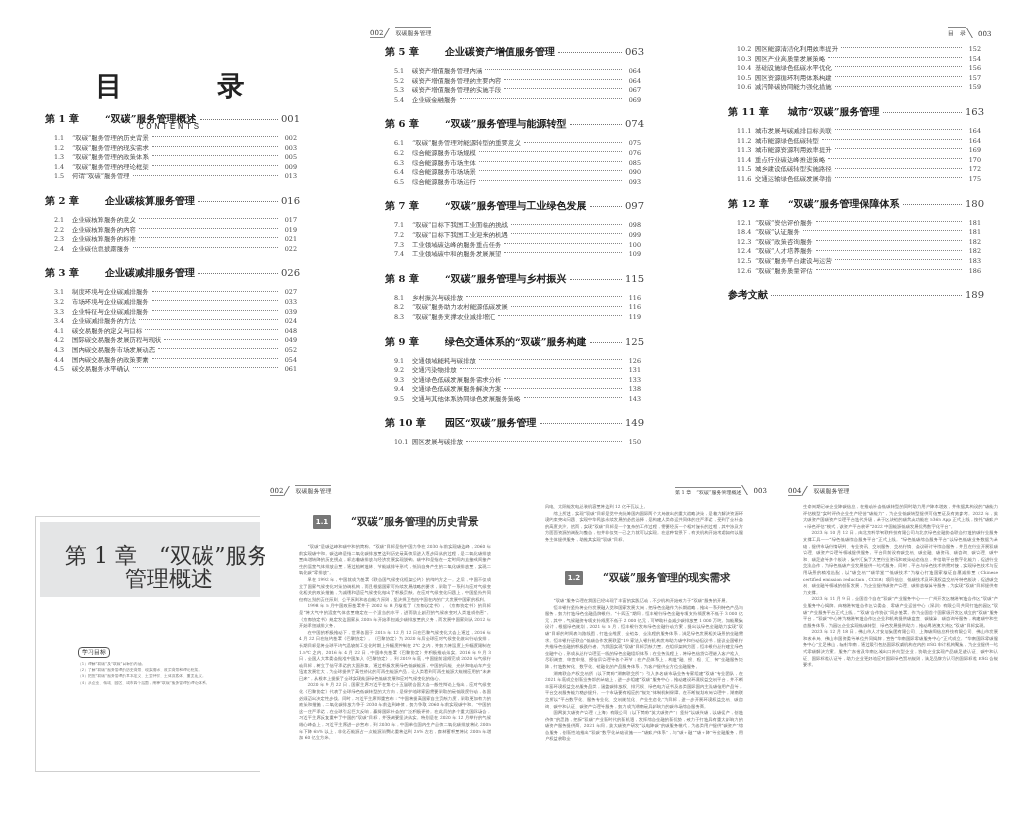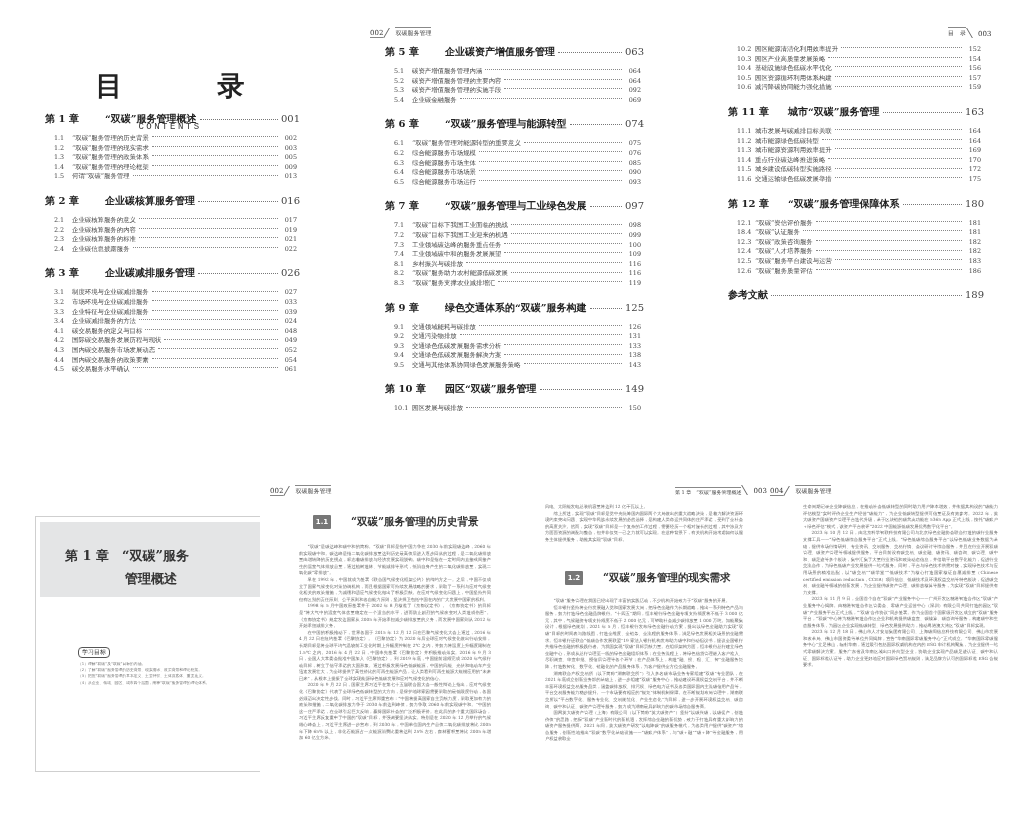--- a/index.html
+++ b/index.html
@@ -27,21 +27,21 @@
 
   .running-head { position: absolute; font-size: 6px; color: #444; white-space: nowrap; display: flex; align-items: flex-end; }
   .running-head .rh-num { font-size: 7px; color: #333; }
   .running-head .rh-slash { display: inline-block; width: 6px; height: 10px; border-left: 1px solid #666; transform: skewX(-30deg); margin: 0 3px; }
   .running-head .rh-line { border-top: 1px solid #888; padding-top: 1px; }
   .rh-left { border-bottom: 1px solid #888; }
 
   
   .ch-open { position: absolute; left: 35px; top: 516px; width: 225px; height: 256px; border: 1px solid #cfcfcf; border-right: none; background: #fff; }
   .ch-banner { position: absolute; left: 4px; top: 5px; right: 0; height: 75px; background: #e4e5e6; }
-  .ch-title { position: absolute; left: 25px; top: 22px; font-size: 13px; font-weight: bold; color: #333; line-height: 23px; white-space: nowrap; }
+  .ch-title { position: absolute; left: 25px; top: 22px; font-size: 22px; font-weight: normal; color: #333; line-height: 23px; white-space: nowrap; }
   .ch-title .l2 { padding-left: 60px; display: block; }
   .goals { position: absolute; left: 42px; top: 122px; width: 150px; }
   .goal-badge { display: inline-block; font-family: "DejaVu Sans", "Liberation Sans", sans-serif; font-size: 6px; border: 1px solid #555; border-radius: 4px; padding: 0 3px; color: #333; margin-bottom: 3px; }
   .goal-item { font-family: "DejaVu Sans", "Liberation Sans", sans-serif; font-size: 3.8px; color: #777; line-height: 6.2px; }
 
   .sec-head { position: absolute; display: flex; align-items: center; white-space: nowrap; }
   .sec-badge { background: #777; color: #fff; font-family: "DejaVu Sans", "Liberation Sans", sans-serif; font-size: 7px; font-weight: bold; width: 18px; height: 14px; display: flex; align-items: center; justify-content: center; border-radius: 1px; margin-right: 20px; }
   .sec-title { font-size: 10.5px; font-weight: bold; color: #333; }
 
   .body-text { position: absolute; font-size: 4.3px; line-height: 6.6px; color: #666; text-align: justify; overflow: hidden; }
@@ -207,21 +207,21 @@
       <div class="toc-item">
         <span class="num">5.2</span>
         <span class="ttl">碳资产增值服务管理的主要内容</span>
         <span class="dots"></span>
         <span class="pg">064</span>
       </div>
       <div class="toc-item">
         <span class="num">5.3</span>
         <span class="ttl">碳资产增值服务管理的实施手段</span>
         <span class="dots"></span>
-        <span class="pg">092</span>
+        <span class="pg">067</span>
       </div>
       <div class="toc-item">
         <span class="num">5.4</span>
         <span class="ttl">企业碳金融服务</span>
         <span class="dots"></span>
         <span class="pg">069</span>
       </div>
       <div class="toc-chapter">
         <span class="num">第 6 章</span>
         <span class="ttl">“双碳”服务管理与能源转型</span>
@@ -280,20 +280,26 @@
         <span class="num">7.3</span>
         <span class="ttl">工业领域碳达峰的服务重点任务</span>
         <span class="dots"></span>
         <span class="pg">100</span>
       </div>
       <div class="toc-item">
         <span class="num">7.4</span>
         <span class="ttl">工业领域碳中和的服务发展展望</span>
         <span class="dots"></span>
         <span class="pg">109</span>
+      </div>
+      <div class="toc-chapter">
+        <span class="num">第 8 章</span>
+        <span class="ttl">“双碳”服务管理与乡村振兴</span>
+        <span class="dots"></span>
+        <span class="pg">115</span>
       </div>
       <div class="toc-item">
         <span class="num">8.1</span>
         <span class="ttl">乡村振兴与碳排放</span>
         <span class="dots"></span>
         <span class="pg">116</span>
       </div>
       <div class="toc-item">
         <span class="num">8.2</span>
         <span class="ttl">“双碳”服务助力农村能源低碳发展</span>
@@ -537,21 +543,21 @@
   </div>
   <div class="body-text" id="p003b" style="left:30px;top:118px;width:198px;height:186px;">
       <p>“双碳”服务管理在我国已经出现了丰富的实践活动，不少机构开始致力于“双碳”服务的开展。</p>
       <p>恒丰银行坚持将全行发展融入党和国家发展大局，把绿色金融作为长期战略，推出一系列特色产品与服务，努力打造绿色金融品牌银行。“十四五”期间，恒丰银行绿色金融专项支持额度将不低于 3 000 亿元，其中，气候融资专项支持额度不低于 2 000 亿元，可望助社会减少碳排放量 1 000 万吨。知能聚集设计，根据绿色规划，2021 年 5 月，恒丰银行发布绿色金融行动方案，提出以绿色金融助力实现“双碳”目标的时间表与路线图，打造全维度、全链条、全流程的服务体系，满足绿色发展相关场景的金融需求。恒丰银行还联合“低碳合作发展联盟”19 家法人银行机构发布助力碳中和行动倡议书，提议全国银行共推绿色金融的积极践行者。为我国实现“双碳”目标贡献力量。在组织架构方面，恒丰银行总行建立绿色金融中心，形成从总行管理至一线的绿色金融组织体系；在业务流程上，将绿色信贷管理嵌入客户准入、尽职调查、审查审批、授信后管理等各个环节；在产品体系上，构造“融、投、租、汇、智”金融服务矩阵，打造数智化、数字化、链融化的产品服务体系，为客户提供全方位金融服务。</p>
       <p>湖南联合产权交易所（以下简称“湖南联交所”）引入多名碳市场业务专家组建“双碳”专业团队，在 2021 年底成立创新业务部的基础上，进一步组建“双碳”服务中心，推动建设环境权益交易平台，并不断丰富环境权益交易服务品类，涵盖碳排放权、排污权、绿色电力证书及各类国际国内主流碳信用产品等，平台交易服务能力稳步提升。一个市场要有相应的“规矩”体制机制保障。在不断规划布局管理中，湖南联交所以“平台数字化、服务专业化、交易规范化、产业生态化”为目标，进一步开展环境权益交易、碳咨询、碳中和认证、碳资产管理等服务，努力成为湖南最具影响力的碳市场综合服务商。</p>
       <p>国网英大碳资产管理（上海）有限公司（以下简称“英大碳资产”）坚持“以碳兴碳，以碳促产，创造价值”的思路，把握“双碳”产业新时代的新机遇，发挥综合金融的新优势，致力于打造具有重大影响力的碳资产服务提供商。2021 年间，英大碳资产研发“以电降碳”的碳服务模式，为各类用户提供“碳资产”综合服务，创新性地推出“双碳”数字化基础设施——“碳账户体系”，与“碳＋融”“碳＋降”等金融服务，用户权益获取全</p>
     </div>
 </div>
 
 <div class="page" style="left:770px;top:480px;width:254px;height:335px;">
-  <div class="running-head" style="left:0;top:5px;">
+  <div class="running-head" style="left:18px;top:5px;">
     <span class="rh-num rh-left">004</span>
     <span class="rh-slash"></span>
     <span class="rh-line">双碳服务管理</span>
   </div>
   <div class="body-text" id="p004" style="left:33px;top:24px;width:195px;height:278px;">
       <p style="text-indent: 0px;">生命周期记录企业降碳信息，在推动社会低碳转型的同时助力用户降本增效，并依据其构设的“碳能力评估模型”实时评价企业生产经营“碳能力”，为企业低碳转型提供可信量证及有效参考。2022 年，英大碳资产国碳资产管理平台迭代升级，基于区块链的碳普惠功能在 5365 App 正式上线，按托“碳账户＋绿色评估”模式，该资产平台获评“2022 中国能源低碳发展优秀数字化平台”。</p>
       <p>2023 年 10 月 12 日，由北京科学智联科技有限公司与北京绿色金融协会联合打造的碳行业服务支撑工具——“绿色低碳综合服务平台”正式上线。“绿色低碳综合服务平台”以绿色低碳业务数据为基础，提供市场行情研判、专业资讯、交易服务、交易行情、会议研讨等综合服务，并且在行业开展双碳管理、碳资产管理等领域提供服务。平台目前设有碳交易、碳金融、碳资讯、碳咨询、碳管理、碳中和、碳足迹等多个板块，集中汇集了大量行业资讯和政策动态信息，并借助平台数字化能力，促进行业交流合作，为绿色低碳产业发展提供一站式服务。同时，平台与绿色技术供需对接，实现绿色技术与应用场景的精准匹配，以“碳交易”“碳学堂”“低碳技术”为核心打造国家核证自愿减排量（Chinese certified emission reduction，CCER）项目信息、低碳技术及环境权益交易等特色板块，促进碳交易、碳金融等领域的创新发展，为企业提供碳资产管理、碳排放核算等服务，为实现“双碳”目标提供有力支撑。</p>
       <p>2023 年 11 月 9 日，全国首个自在“双碳”产业服务中心——广州开发区穗港智造合作区“双碳”产业服务中心揭牌。由穗港智造合作区管委会、零碳产业运营中心（深圳）有限公司共同打造的园区“双碳”产业服务平台正式上线，“‘双碳’合作协议”同步签署。作为全国首个国家级开发区成立的“双碳”服务平台，“双碳”中心将为穗港智造合作区企业和机构提供碳盘查、碳核算、碳咨询等服务，构建碳中和生态服务体系，为园区企业实现低碳转型、绿色发展提供助力，推动粤港澳大湾区“双碳”目标实现。</p>
       <p>2023 年 12 月 18 日，佛山市人才安居集团有限公司、上海碳阅信息科技有限公司、佛山市发展和改革局、佛山市国资委等单位共同揭牌，宣告“华南国际零碳服务中心”正式成立。“华南国际零碳服务中心”立足佛山，辐射华南，通过吸引包括国际权威机构在内的 ESG 审计机构聚集，为企业提供一站式零碳解决方案。服务广东省及华南区域出口外向型企业，协助企业实现产品碳足迹认证、碳中和认证、国际标准认证等，助力企业更好地应对国际绿色贸易规则，满足品牌方认可的国际标准 ESG 合规要求。</p>
     </div>

